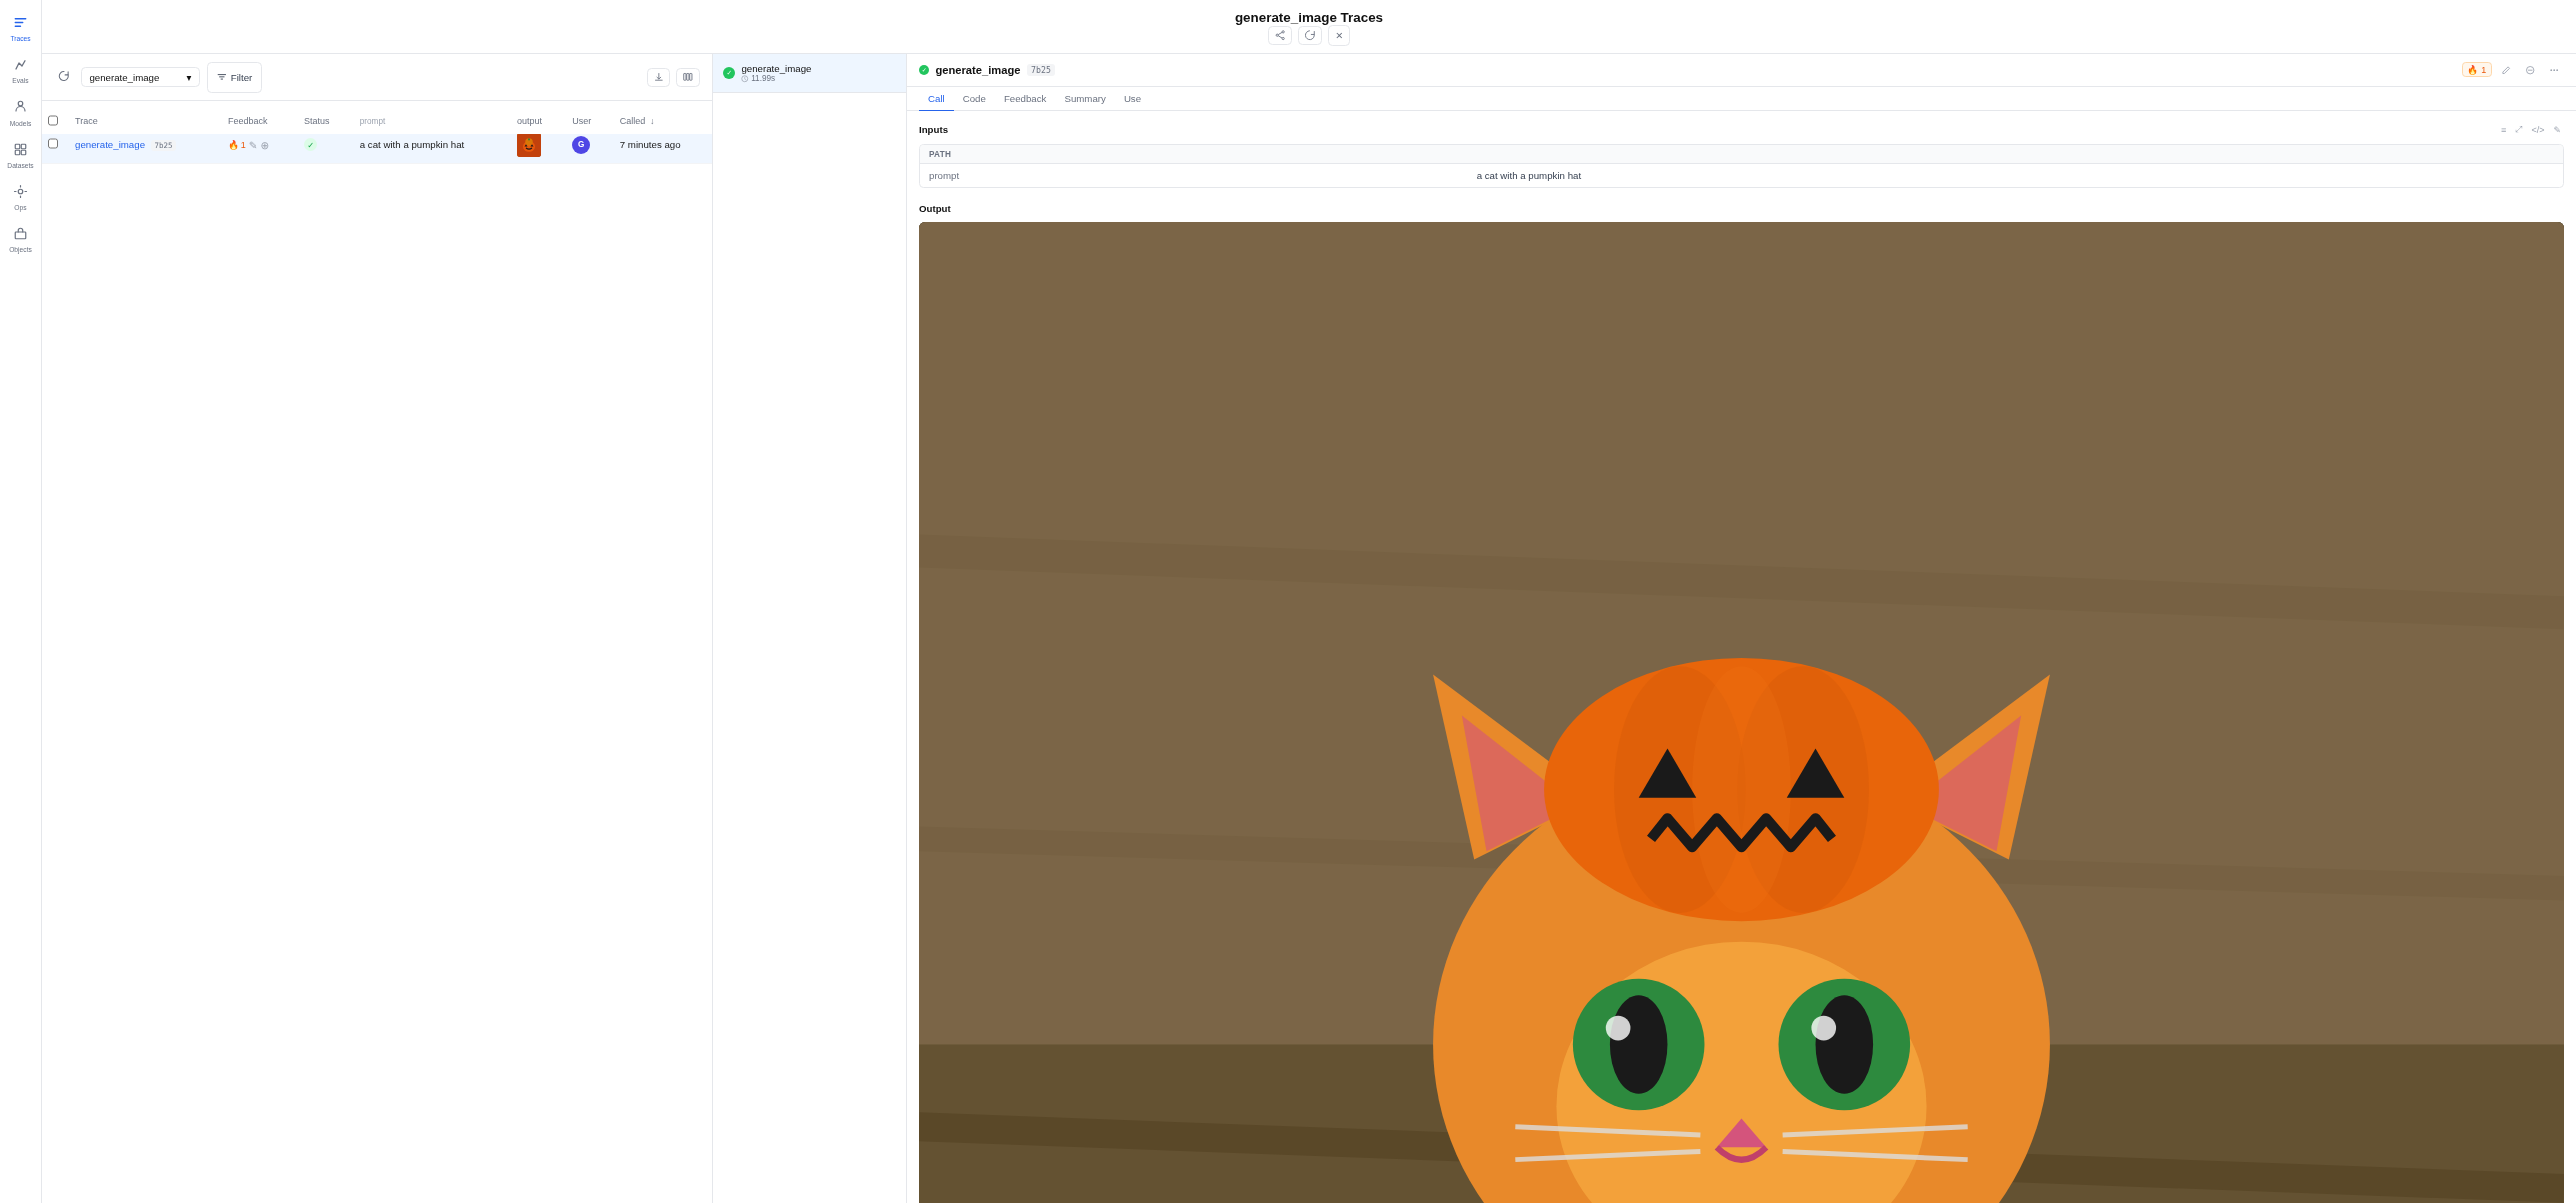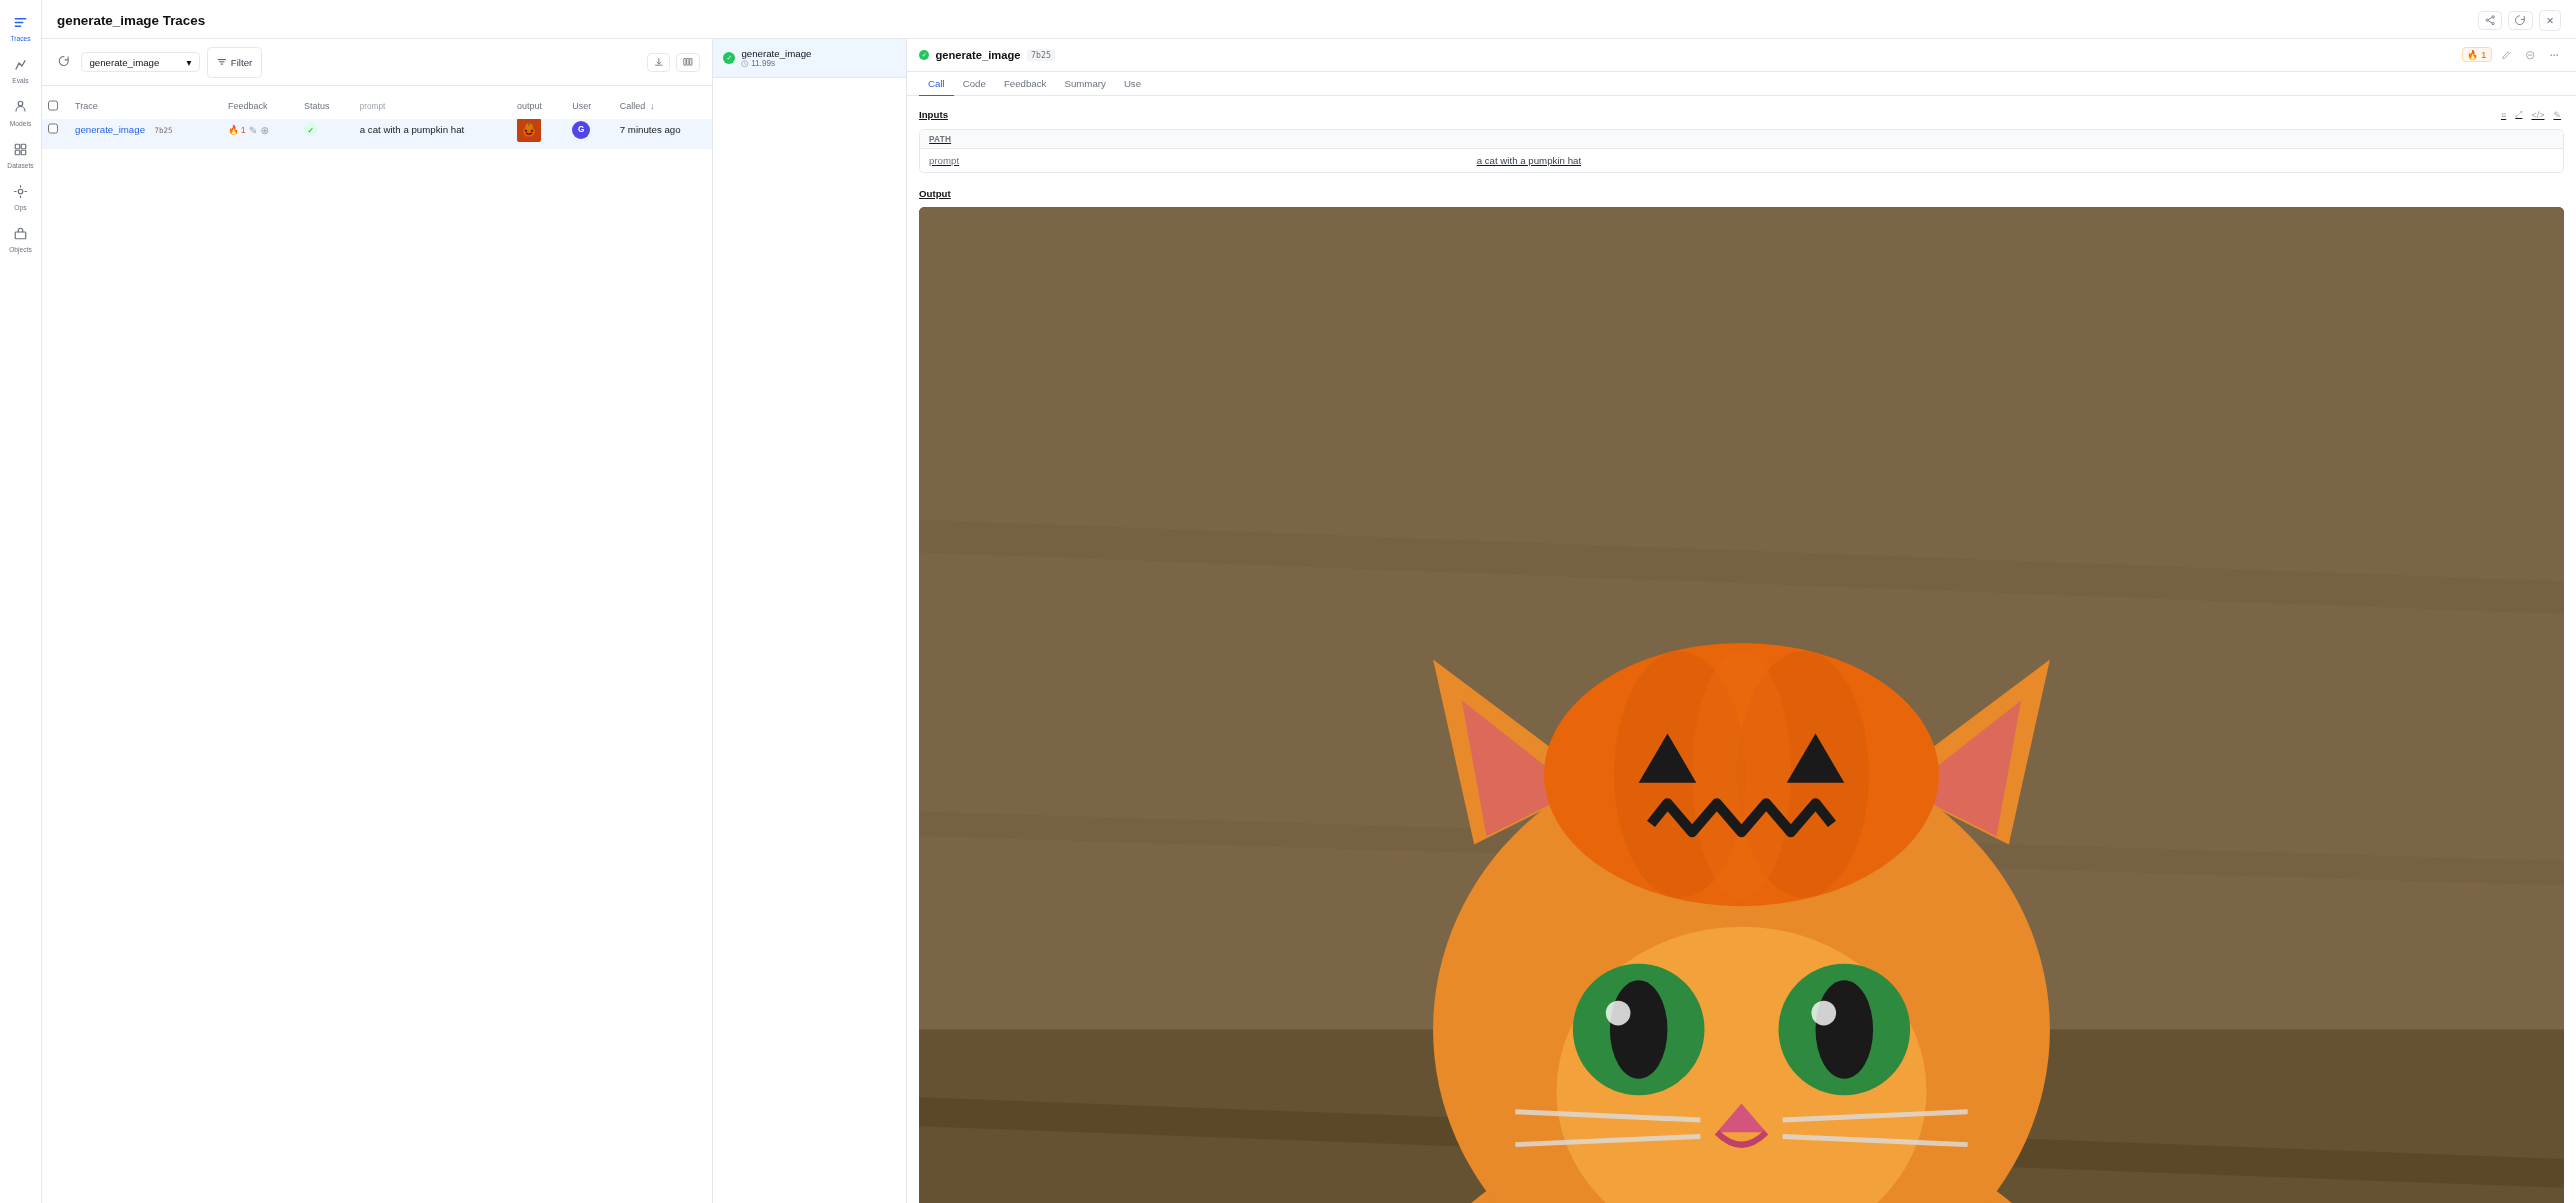--- a/index.html
+++ b/index.html
@@ -40,20 +40,21 @@
       overflow: hidden;
     }
 
     
     .page-header {
       padding: 10.4px 15px 7.5px;
       border-bottom: 0.7px solid #e5e7eb;
       display: flex;
       align-items: center;
       justify-content: space-between;
+      flex-direction: column;
     }
     .page-title {
       font-size: 13.4px;
       font-weight: 600;
       color: #111;
     }
     .header-actions {
       display: flex;
       align-items: center;
       gap: 6px;
@@ -269,21 +270,20 @@
       color: #2563eb;
       border-bottom-color: #2563eb;
       font-weight: 500;
     }
 
     
     .detail-body {
       flex: 1;
       overflow-y: auto;
       padding: 12px;
-      text-decoration: underline;
     }
 
     
     .section-label {
       font-size: 9.7px;
       font-weight: 600;
       color: #111;
       margin-bottom: 7.5px;
       display: flex;
       align-items: center;

